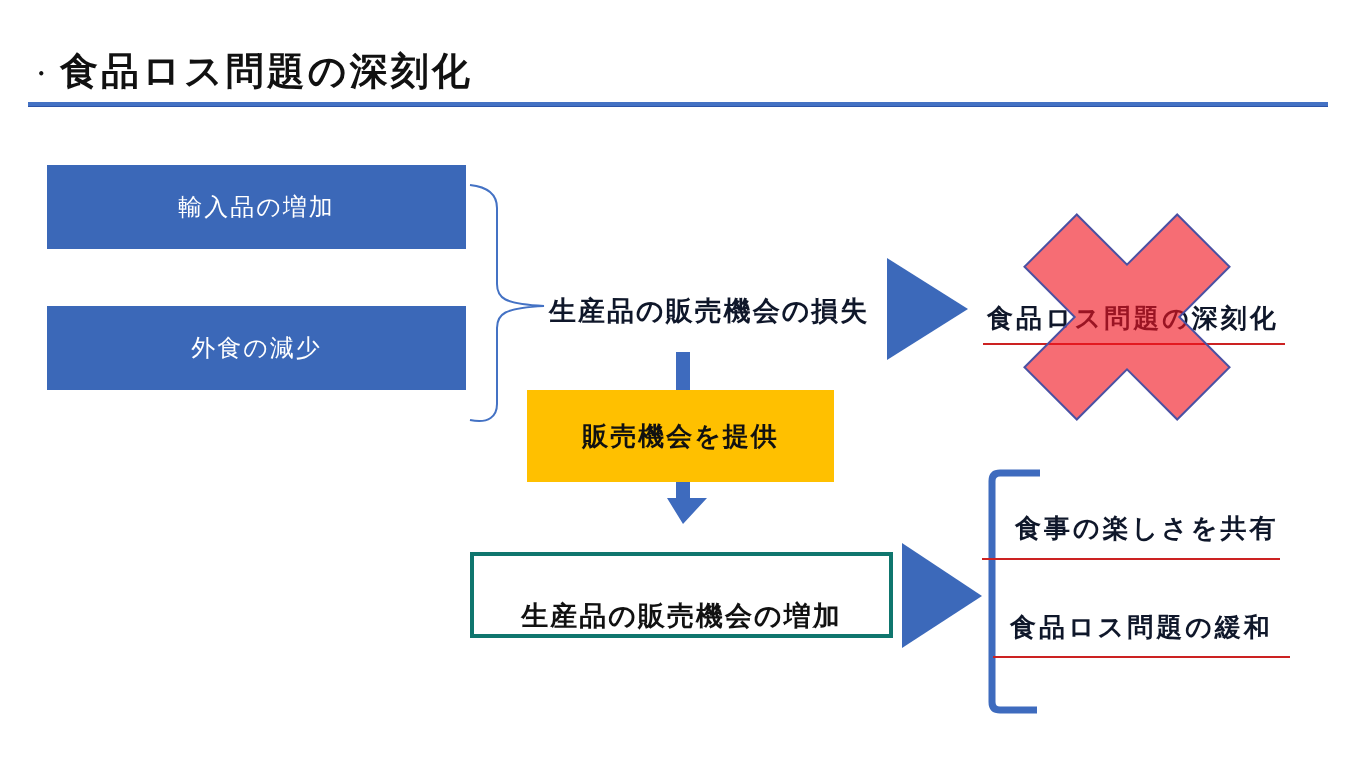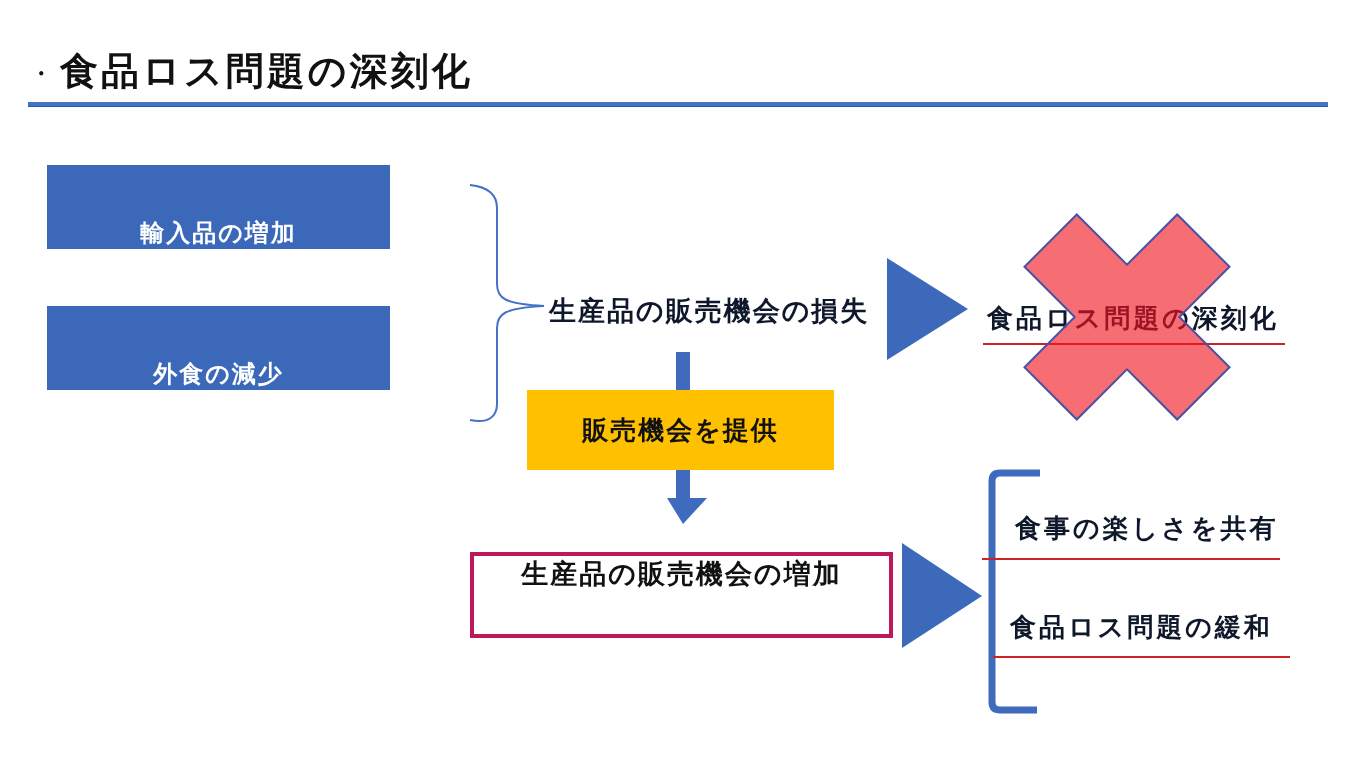--- a/index.html
+++ b/index.html
@@ -13,43 +13,43 @@
     font-weight:bold;color:#111;white-space:nowrap;
   }
   .title-bullet{font-size:22px;margin:4px 8px 0 0;}
   .title-text{font-size:38px;letter-spacing:3px;}
   .title-underline{
     position:absolute;left:28px;top:102px;width:1300px;height:4px;
     background:#4472C4;border-bottom:1px solid #2d54a8;
   }
   
   .cause-box{
-    position:absolute;left:47px;width:343px;height:84px;background:#3B68B8;
-    display:flex;align-items:flex-end;justify-content:center;
-    color:#ffffff;font-weight:bold;font-size:24px;letter-spacing:2px;white-space:nowrap;
+    position:absolute;left:47px;width:419px;height:84px;background:#3B68B8;
+    display:flex;align-items:center;justify-content:center;
+    color:#ffffff;font-weight:normal;font-size:24px;letter-spacing:2px;white-space:nowrap;
   }
   .cause-1{top:165px;}
   .cause-2{top:270px;margin-top:36px;}
   .cause-3{top:376px;}
   
   .shape-layer{position:absolute;left:0;top:0;width:1366px;height:768px;pointer-events:none;}
   .under{z-index:1;}
   .over{z-index:5;}
   .abs-label{position:absolute;z-index:3;font-weight:bold;color:#0f172a;white-space:nowrap;}
   
   .loss-label{left:549px;top:293px;font-size:27px;letter-spacing:2px;}
   .negative-label{left:987px;top:301px;font-size:26px;letter-spacing:3px;}
   .provide-box{
-    position:absolute;left:527px;top:390px;width:307px;height:80px;background:#FFC000;
+    position:absolute;left:527px;top:390px;width:307px;height:92px;background:#FFC000;
     display:flex;align-items:center;justify-content:center;z-index:2;
     font-weight:bold;font-size:26px;letter-spacing:2px;color:#111;white-space:nowrap;
   }
   .increase-box{
     position:absolute;left:470px;top:552px;width:415px;height:78px;background:#ffffff;
-    border:4px solid #be185d;display:flex;align-items:flex-start;justify-content:center;z-index:2;
+    border:4px solid #0f766e;display:flex;align-items:flex-end;justify-content:center;z-index:2;
     font-weight:bold;font-size:27px;letter-spacing:2px;color:#111;white-space:nowrap;
   }
   
   .outcome-1{left:1003px;top:511px;font-size:26px;letter-spacing:3px;margin-left:12px;}
   .outcome-2{left:1010px;top:610px;font-size:26px;letter-spacing:3px;}
   .red-line{position:absolute;height:2px;background:#CC2222;z-index:2;}
   .red-line-negative{left:983px;top:343px;width:302px;}
   .red-line-outcome1{left:982px;top:558px;width:298px;}
   .red-line-outcome2{left:993px;top:656px;width:297px;}
 </style>

